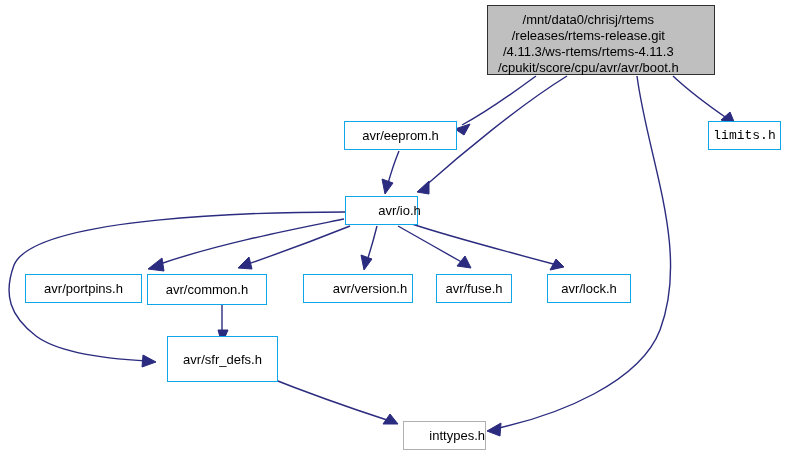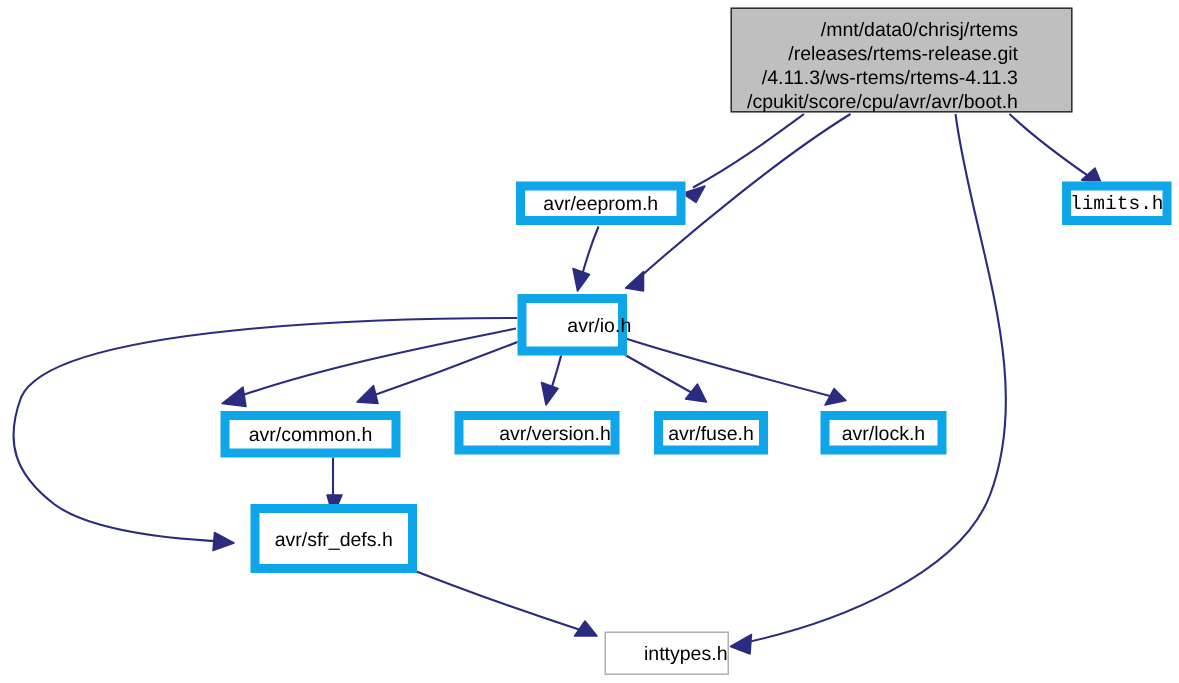--- a/index.html
+++ b/index.html
@@ -24,35 +24,35 @@
     height: 455px;
     pointer-events: none;
   }
   .node {
     position: absolute;
     box-sizing: border-box;
     display: flex;
     align-items: center;
     justify-content: center;
     background: #ffffff;
-    border: 6px solid #0ea5e9;
+    border: 1px solid #0ea5e9;
     color: #000000;
     font-size: 13px;
     line-height: 17px;
     white-space: nowrap;
     text-align: center;
     z-index: 2;
   }
   .node.root {
     background: #bfbfbf;
     border: 1px solid #303030;
     justify-content: flex-start;
     align-items: flex-start;
     padding: 6px 8px 4px 10px;
-    text-align: right;
+    text-align: center;
     white-space: pre;
     line-height: 16px;
     font-size: 13px;
   }
   .node.faint {
     border: 1px solid #b0b0b0;
     justify-content: flex-end;
   }
   .node-label {
     display: block;
@@ -104,24 +104,27 @@
   </div>
 
   <div class="node" style="left:344px; top:121px; width:113px; height:29px;">
     <span class="node-label">avr/eeprom.h</span>
   </div>
 
   <div class="node" style="left:708px; top:121px; width:73px; height:29px;font-family:Liberation Mono, monospace;">
     <span class="node-label">limits.h</span>
   </div>
 
-  <div class="node" style="left:345px; top:196px; width:73px; height:41px;padding-left:36px;">
+  <div class="node" style="left:345px; top:196px; width:73px; height:29px;padding-left:36px;">
     <span class="node-label">avr/io.h</span>
   </div>
 
+  <div class="node" style="left:25px; top:274px; width:117px; height:29px;">
+    <span class="node-label">avr/portpins.h</span>
+  </div>
 
   <div class="node" style="left:147px; top:274px; width:120px; height:31px;">
     <span class="node-label">avr/common.h</span>
   </div>
 
   <div class="node" style="left:303px; top:274px; width:110px; height:29px;padding-left:24px;">
     <span class="node-label">avr/version.h</span>
   </div>
 
   <div class="node" style="left:436px; top:274px; width:76px; height:29px;">

